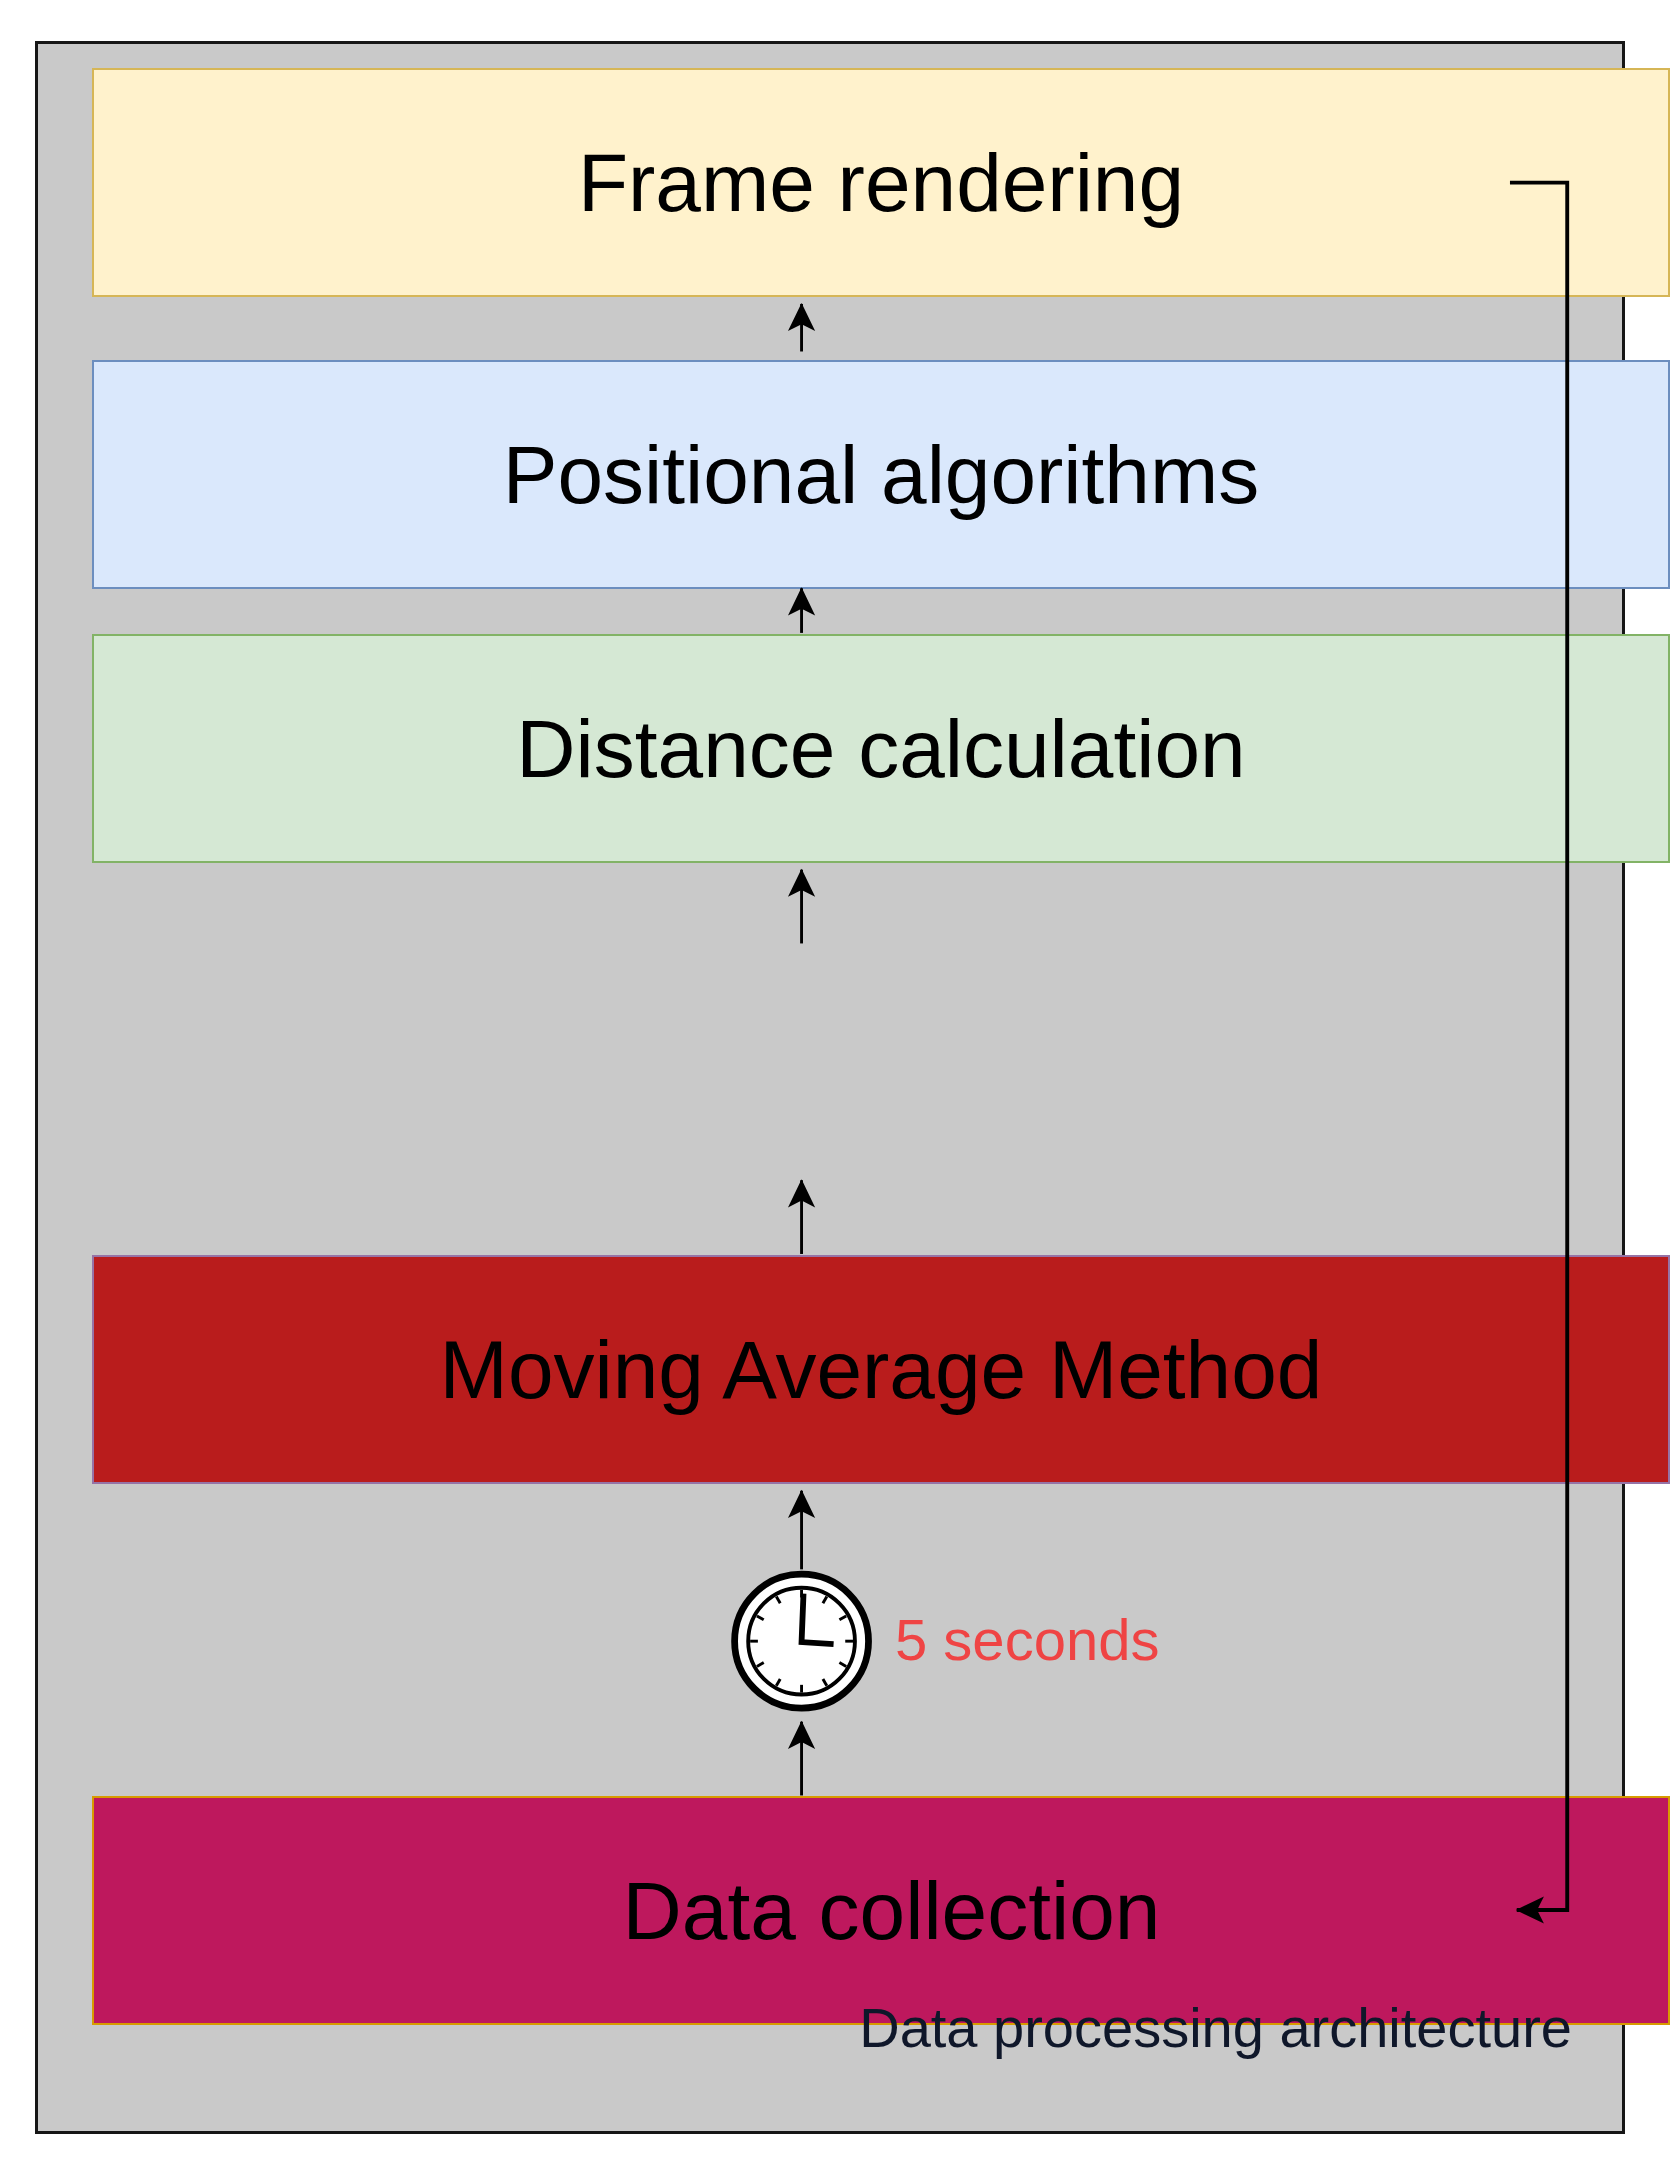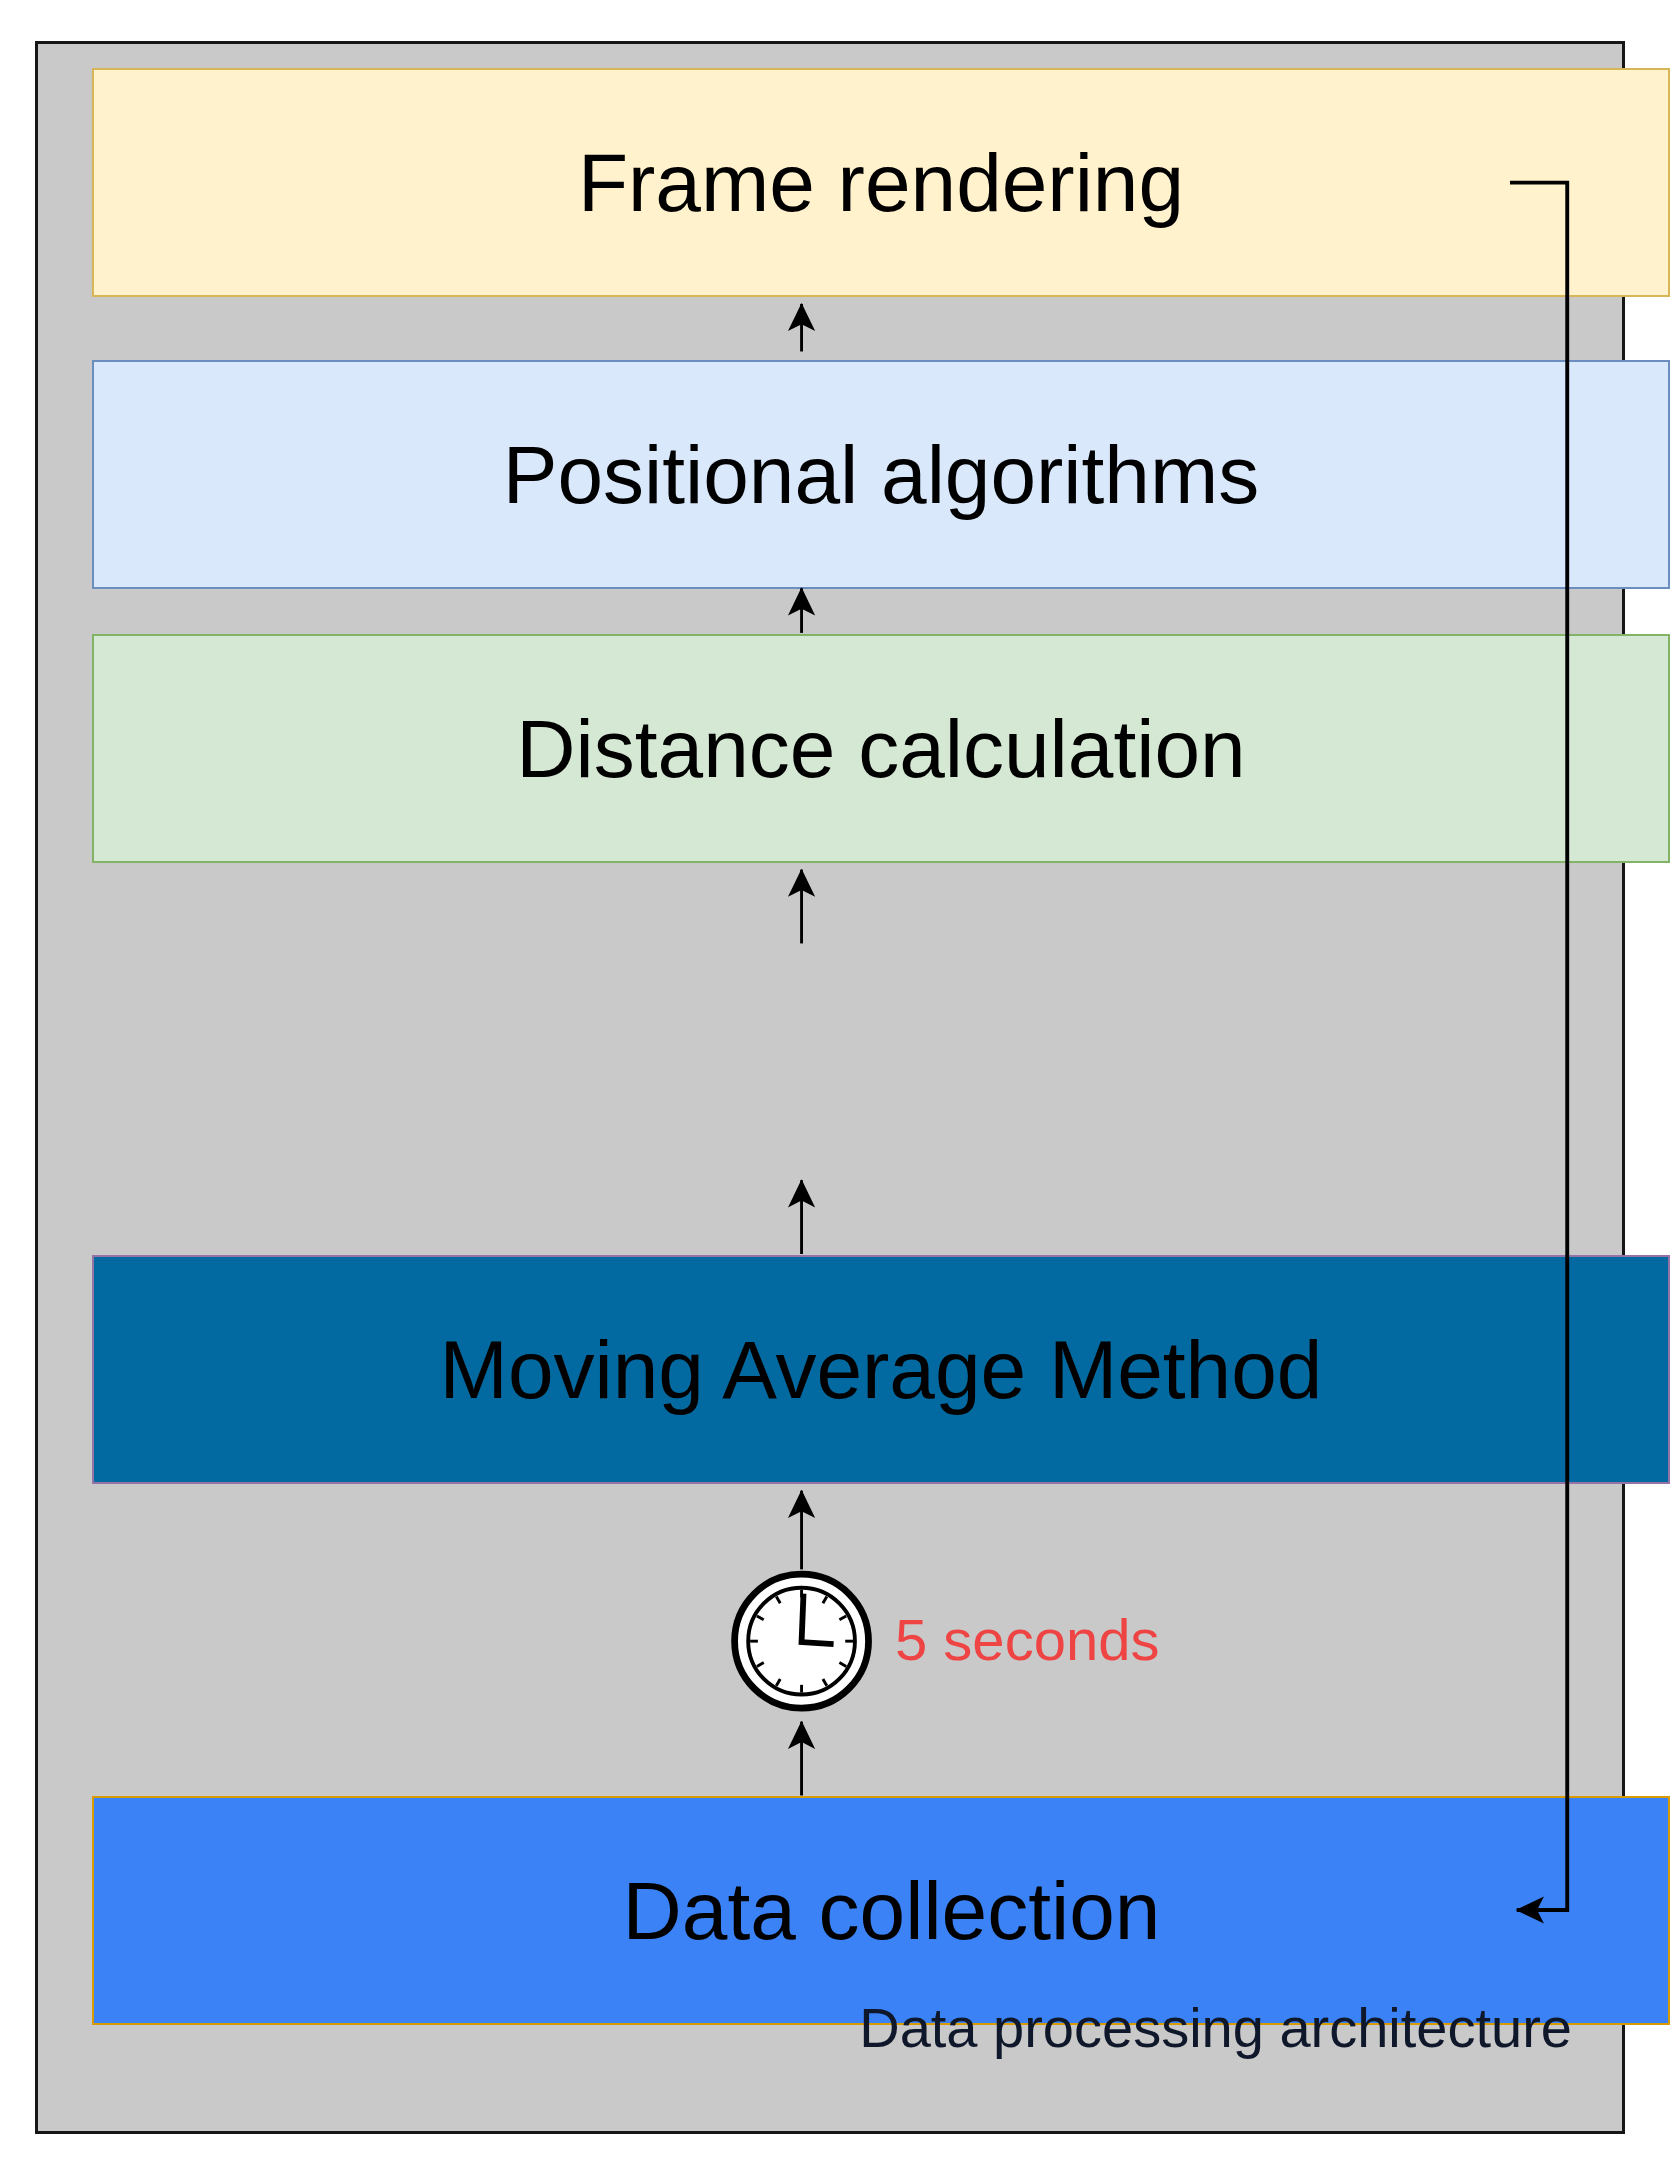--- a/index.html
+++ b/index.html
@@ -75,24 +75,24 @@
 
   <div class="node node-1" style="background-color: rgb(255, 242, 204); border-color: rgb(214, 182, 86);">
     <span>Frame rendering</span>
   </div>
   <div class="node node-2" style="background-color: rgb(218, 232, 252); border-color: rgb(108, 142, 191);">
     <span>Positional algorithms</span>
   </div>
   <div class="node node-3" style="background-color: rgb(213, 232, 212); border-color: rgb(130, 179, 102);">
     <span>Distance calculation</span>
   </div>
-  <div class="node node-5" style="background-color: #0369a1; border-color: rgb(150, 115, 166);">
+  <div class="node node-5" style="background-color: #b91c1c; border-color: rgb(150, 115, 166);">
     <span>Moving Average Method</span>
   </div>
-  <div class="node node-6" style="background-color: #3b82f6; border-color: rgb(215, 155, 0); padding-left: 21px;">
+  <div class="node node-6" style="background-color: #be185d; border-color: rgb(215, 155, 0); padding-left: 21px;">
     <span>Data collection</span>
   </div>
 
   <svg class="edges" viewBox="0 0 1724 2244" xmlns="http://www.w3.org/2000/svg">
     <defs>
       <marker id="arrow" markerUnits="userSpaceOnUse" markerWidth="36" markerHeight="36" viewBox="0 0 36 36" refX="31" refY="18" orient="auto">
         <path d="M3,4 L32,18 L3,32 L10,18 Z" fill="#000000"></path>
       </marker>
     </defs>
 

